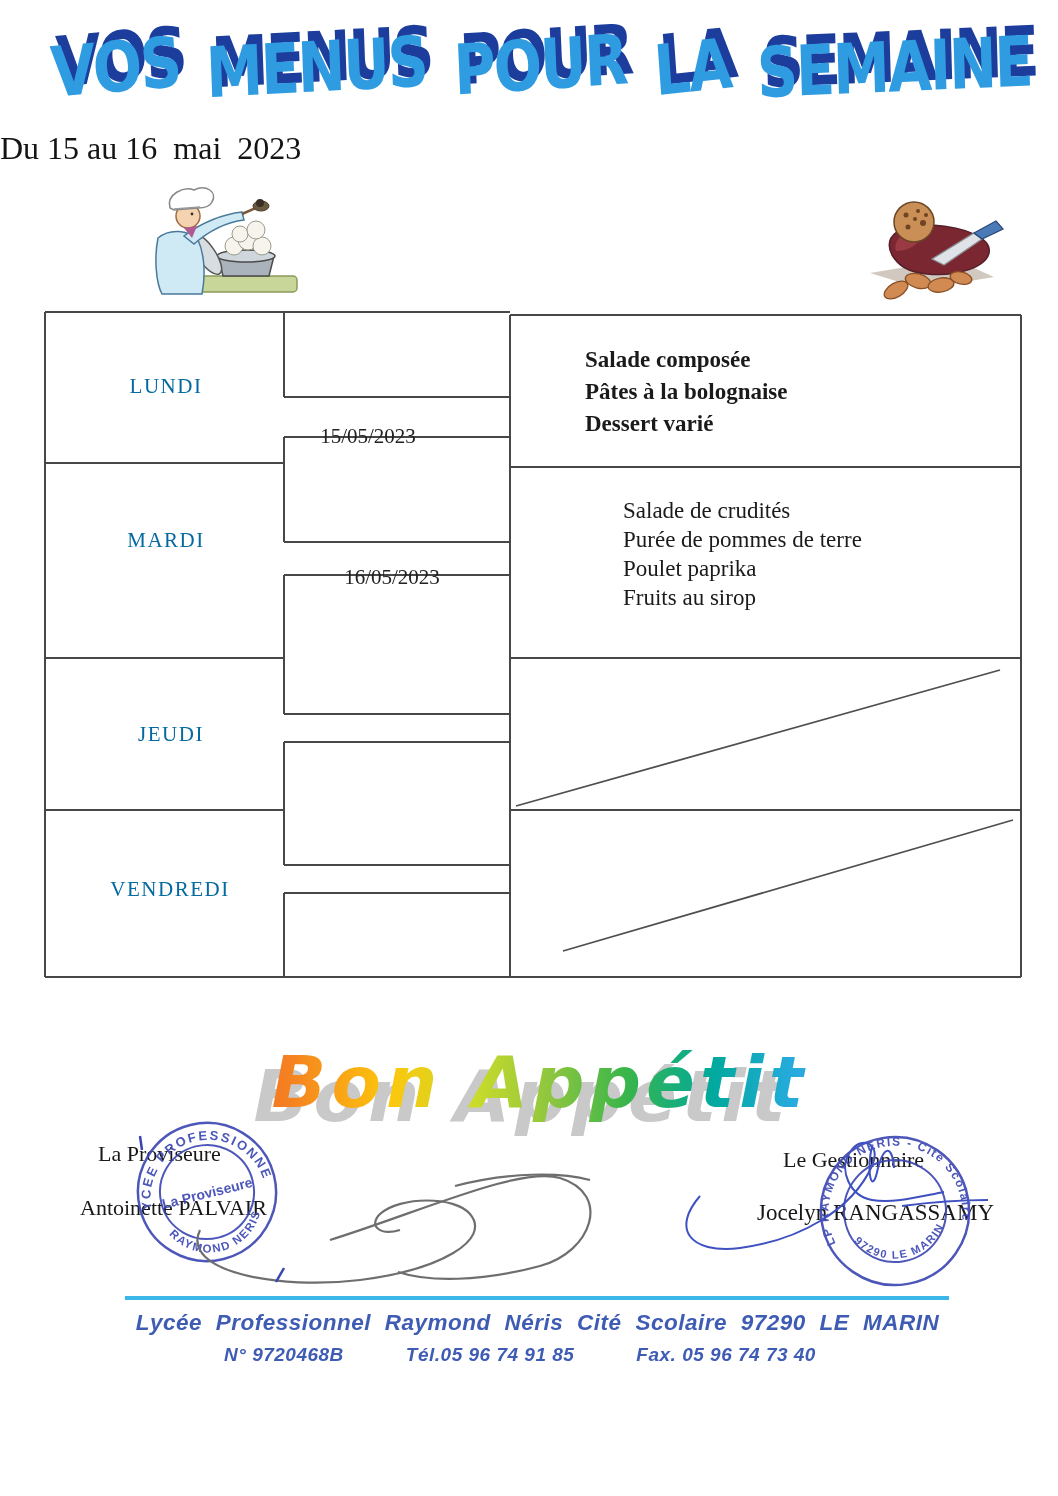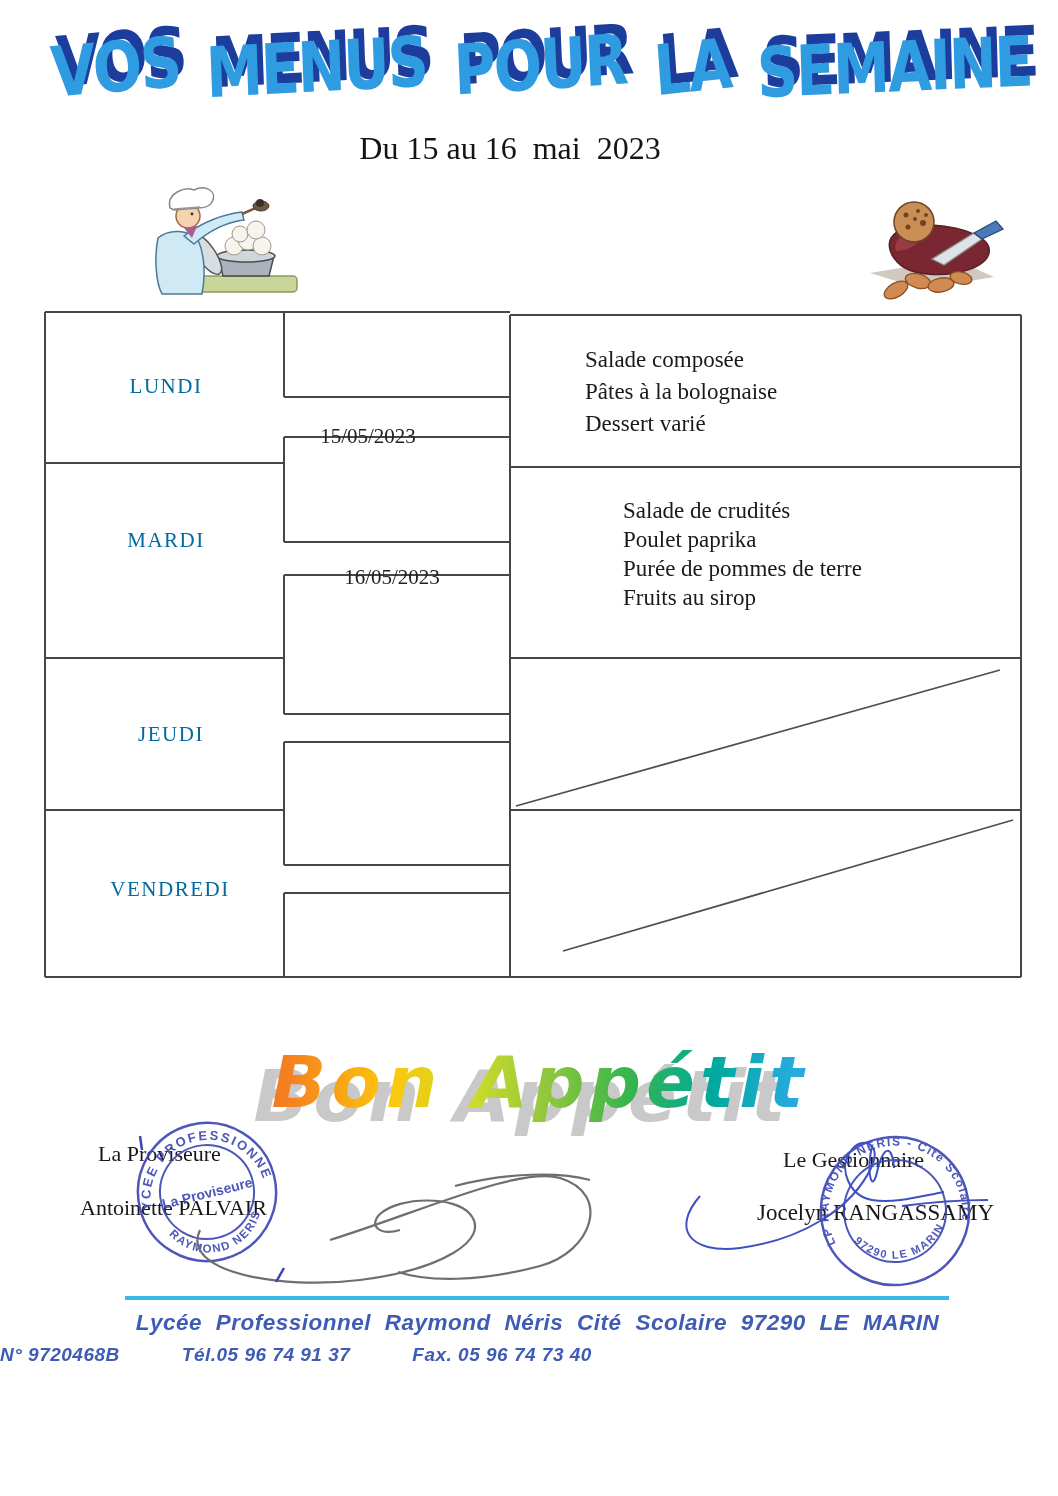--- a/index.html
+++ b/index.html
@@ -19,21 +19,21 @@
     font-size:57px; letter-spacing:-2px; color:#2f9ce2;
     text-shadow:6px -8px 0 #1d3d9d;
     display:inline-block; transform-origin:center;
   }
   .tw-0 { transform:scale(1.02,1.22) rotate(-4deg); }
   .tw-1 { transform:scale(1.0,1.22) rotate(-2.5deg); }
   .tw-2 { transform:scale(1.0,1.22) rotate(-3deg) translateY(-2px); }
   .tw-3 { transform:scale(1.0,1.22) rotate(-5deg); }
   .tw-4 { transform:scale(1.0,1.22) rotate(-2deg); }
   .subtitle {
-    position:absolute; left:0; top:130px; width:1020px; text-align:center;
+    position:absolute; left:0; top:130px; width:1020px; 
     font-size:32px; white-space:pre; color:#141414;
   }
   
   .chef-art { position:absolute; left:140px; top:178px; }
   .meat-art { position:absolute; left:862px; top:195px; }
   
   .day-label {
     position:absolute; transform:translate(-50%,-50%);
     font-size:21px; letter-spacing:1.5px; color:#0369a1;
   }
@@ -66,21 +66,21 @@
   .sig-overlay, .grid-overlay { position:absolute; left:0; top:0; pointer-events:none; }
   
   .footer-rule { position:absolute; left:125px; top:1296px; width:824px; height:4px; background:#3ab7e8; }
   .footer-line1 {
     position:absolute; left:0; top:1310px; width:1075px; text-align:center;
     font-family:"Liberation Sans", sans-serif; font-style:italic; font-weight:bold;
     font-size:22.5px; color:#3f5cb5; word-spacing:7px; letter-spacing:0.5px;
   }
   .footer-line2 {
     position:absolute; left:0; top:1344px; width:1040px;
-    display:flex; gap:62px;
+    display:flex; justify-content:center; gap:62px;
     font-family:"Liberation Sans", sans-serif; font-style:italic; font-weight:bold;
     font-size:19px; color:#3f5cb5; letter-spacing:0.5px;
   }
   .stamp text { font-family:"Liberation Sans", sans-serif; font-weight:bold; fill:#3a45b2; }
 </style>
 </head>
 <body>
 
 <div class="page">
 
@@ -173,29 +173,29 @@
   </svg>
 
   <div class="day-label" style="left:166px; top:386px;">LUNDI</div>
   <div class="day-label" style="left:166px; top:540px;">MARDI</div>
   <div class="day-label" style="left:171px; top:734px;">JEUDI</div>
   <div class="day-label" style="left:170px; top:889px;text-align:center;">VENDREDI</div>
 
   <div class="date-label" style="left:368px; top:416px;margin-top:20px;">15/05/2023</div>
   <div class="date-label" style="left:392px; top:557px;margin-top:20px;">16/05/2023</div>
 
-  <div class="menu-block" style="top:344px;">
+  <div class="menu-block" style="top:344px;font-weight:bold;">
     <div>Salade composée</div>
     <div>Pâtes à la bolognaise</div>
     <div>Dessert varié</div>
   </div>
   <div class="menu-block mardi" style="top:496px;">
     <div>Salade de crudités</div>
+    <div>Purée de pommes de terre</div>
     <div>Poulet paprika</div>
-    <div>Purée de pommes de terre</div>
     <div>Fruits au sirop</div>
   </div>
 
   <div class="bon-wrap">
     <span class="bon-ghost">Bon Appétit</span>
     <span class="bon-main">Bon Appétit</span>
   </div>
 
   <div class="sig-text" style="left:98px; top:1141px;">La Proviseure</div>
   <div class="sig-text" style="left:80px; top:1195px;">Antoinette PALVAIR</div>
@@ -247,17 +247,17 @@
     <g fill="none" stroke="#3a45b2" stroke-width="2.5">
       <path d="M 140,1136 l 2,14"></path>
       <path d="M 284,1268 l -8,14"></path>
     </g>
   </svg>
 
   <div class="footer-rule"></div>
   <div class="footer-line1">Lycée Professionnel Raymond Néris Cité Scolaire 97290 LE MARIN</div>
   <div class="footer-line2">
     <span>N° 9720468B</span>
-    <span>Tél.05 96 74 91 37</span>
+    <span>Tél.05 96 74 91 85</span>
     <span>Fax. 05 96 74 73 40</span>
   </div>
 
 </div>
 
 </body></html>

